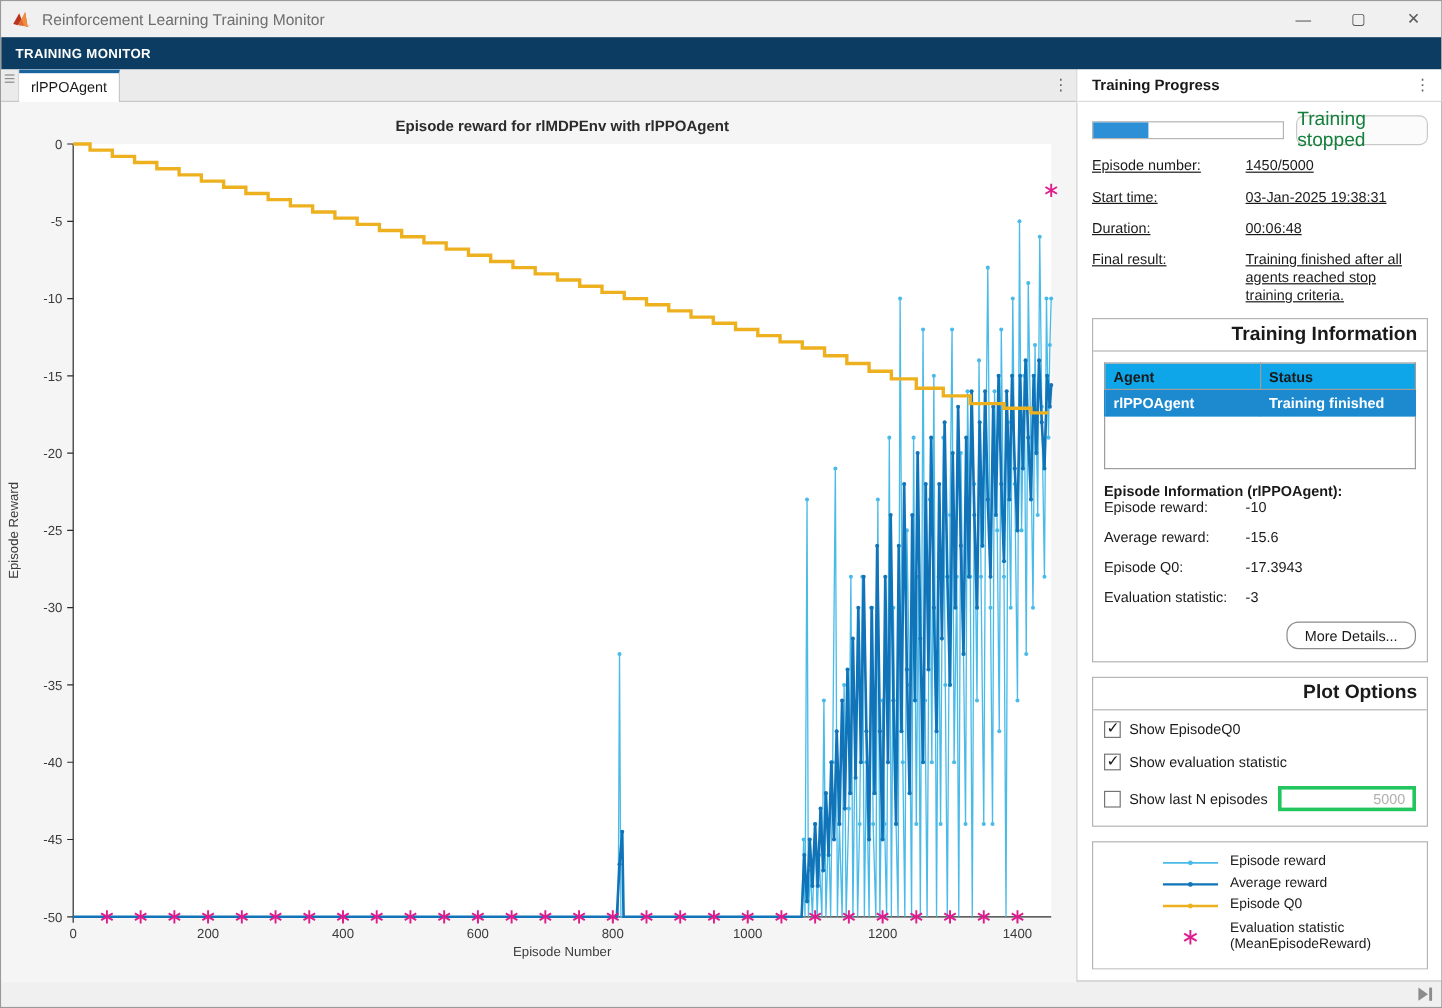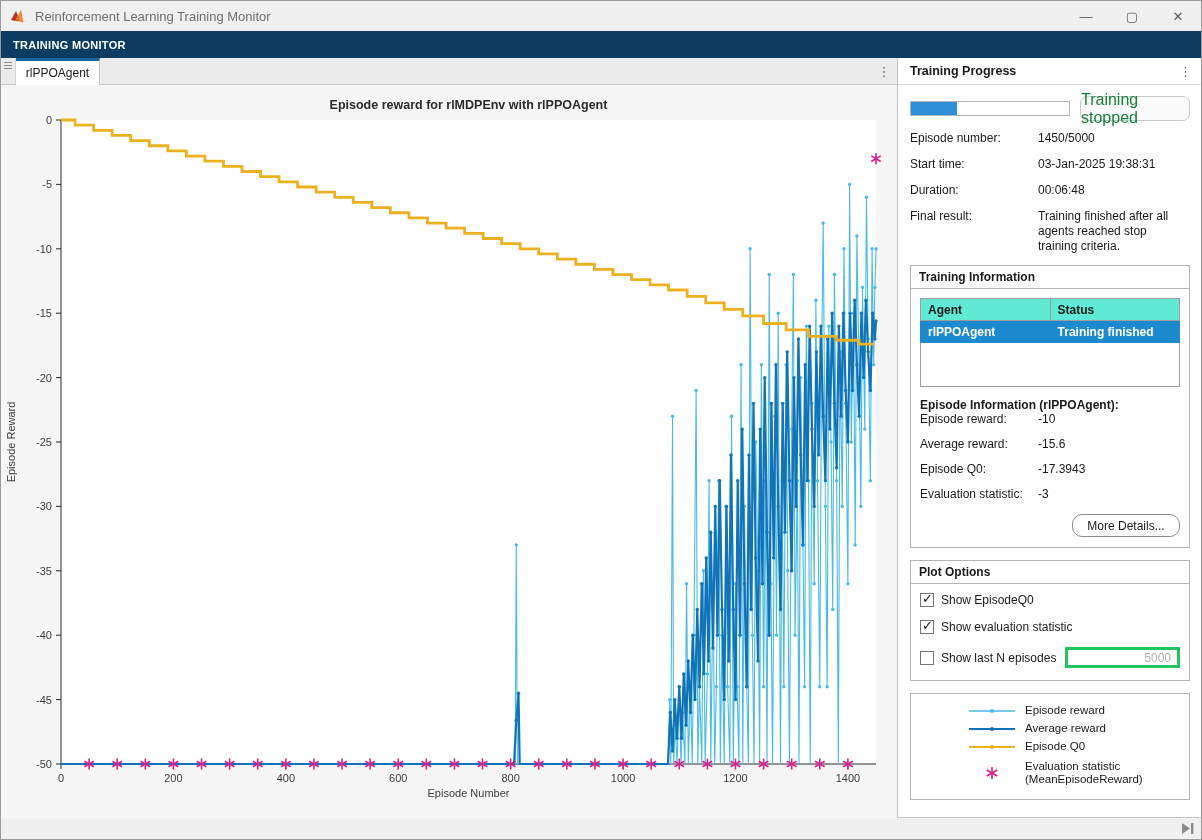--- a/index.html
+++ b/index.html
@@ -32,31 +32,31 @@
   .panel-header { height:27px; border-bottom:1px solid #d9d9d9; display:flex; align-items:center; padding:0 10px 0 12px; flex:0 0 auto; background:#fff; }
   .panel-header .ph-title { font-weight:bold; font-size:12.5px; }
   .panel-header .ph-menu { margin-left:auto; color:#666; font-size:13px; }
   .panel-body { padding:9px 12px 0 12px; overflow:hidden; }
 
   .progress-row { display:flex; align-items:center; margin:2px 0 10px 0; }
   .pbar { width:160px; height:15px; border:1px solid #b5b5b5; background:#ffffff; }
   .pbar-fill { height:100%; background:#2d8fd5; }
   .stop-btn { margin-left:auto; width:110px; height:25px; border:1px solid #c9c9c9; border-radius:7px; background:#fbfbfb; color:#15803d; font-size:16px; display:flex; align-items:center; justify-content:center; }
 
-  .info-row { display:flex; margin-bottom:11px; line-height:15px; }
+  .info-row { display:flex; margin-bottom:11px; line-height:15px;text-decoration:underline; }
   .info-row .lbl { width:128px; flex:0 0 auto; color:#1a1a1a; }
   .info-row .val { width:150px; }
 
   .sect { border:1px solid #b5b5b5; margin-bottom:12px; background:#fff; }
-  .sect-h { border-bottom:1px solid #b5b5b5; font-weight:bold; padding:4px 8px; font-size:12px; }
+  .sect-h { border-bottom:1px solid #b5b5b5; font-weight:bold; padding:4px 8px; font-size:16px;text-align:right; }
   .sect-b { padding:9px 9px 10px 9px; }
 
   table.agents { border-collapse:collapse; width:260px; font-size:12px; }
   table.agents th, table.agents td { border:1px solid #9d9d9d; text-align:left; padding:3px 7px; height:22px; }
-  table.agents th { font-weight:bold; background:#5eead4; }
+  table.agents th { font-weight:bold; background:#0ea5e9; }
   table.agents tr.sel td { background:#1d8ad0; color:#fff; font-weight:bold; border-color:#1d8ad0; }
   table.agents td.filler { height:44px; border-top:1px solid #9d9d9d; }
   .ep-title { font-weight:bold; margin:11px 0 0 0; }
   .ep-row { display:flex; margin-bottom:11px; }
   .ep-row .lbl { width:118px; flex:0 0 auto; }
   .more-btn { margin:2px 0 0 auto; width:108px; height:23px; border:1px solid #8c8c8c; border-radius:10px; background:#fff; font-size:12px; display:flex; align-items:center; justify-content:center; color:#1a1a1a; }
   .btn-row { display:flex; }
 
   .cb-row { display:flex; align-items:center; margin-bottom:13px; }
   .cb-row:last-child { margin-bottom:2px; }

